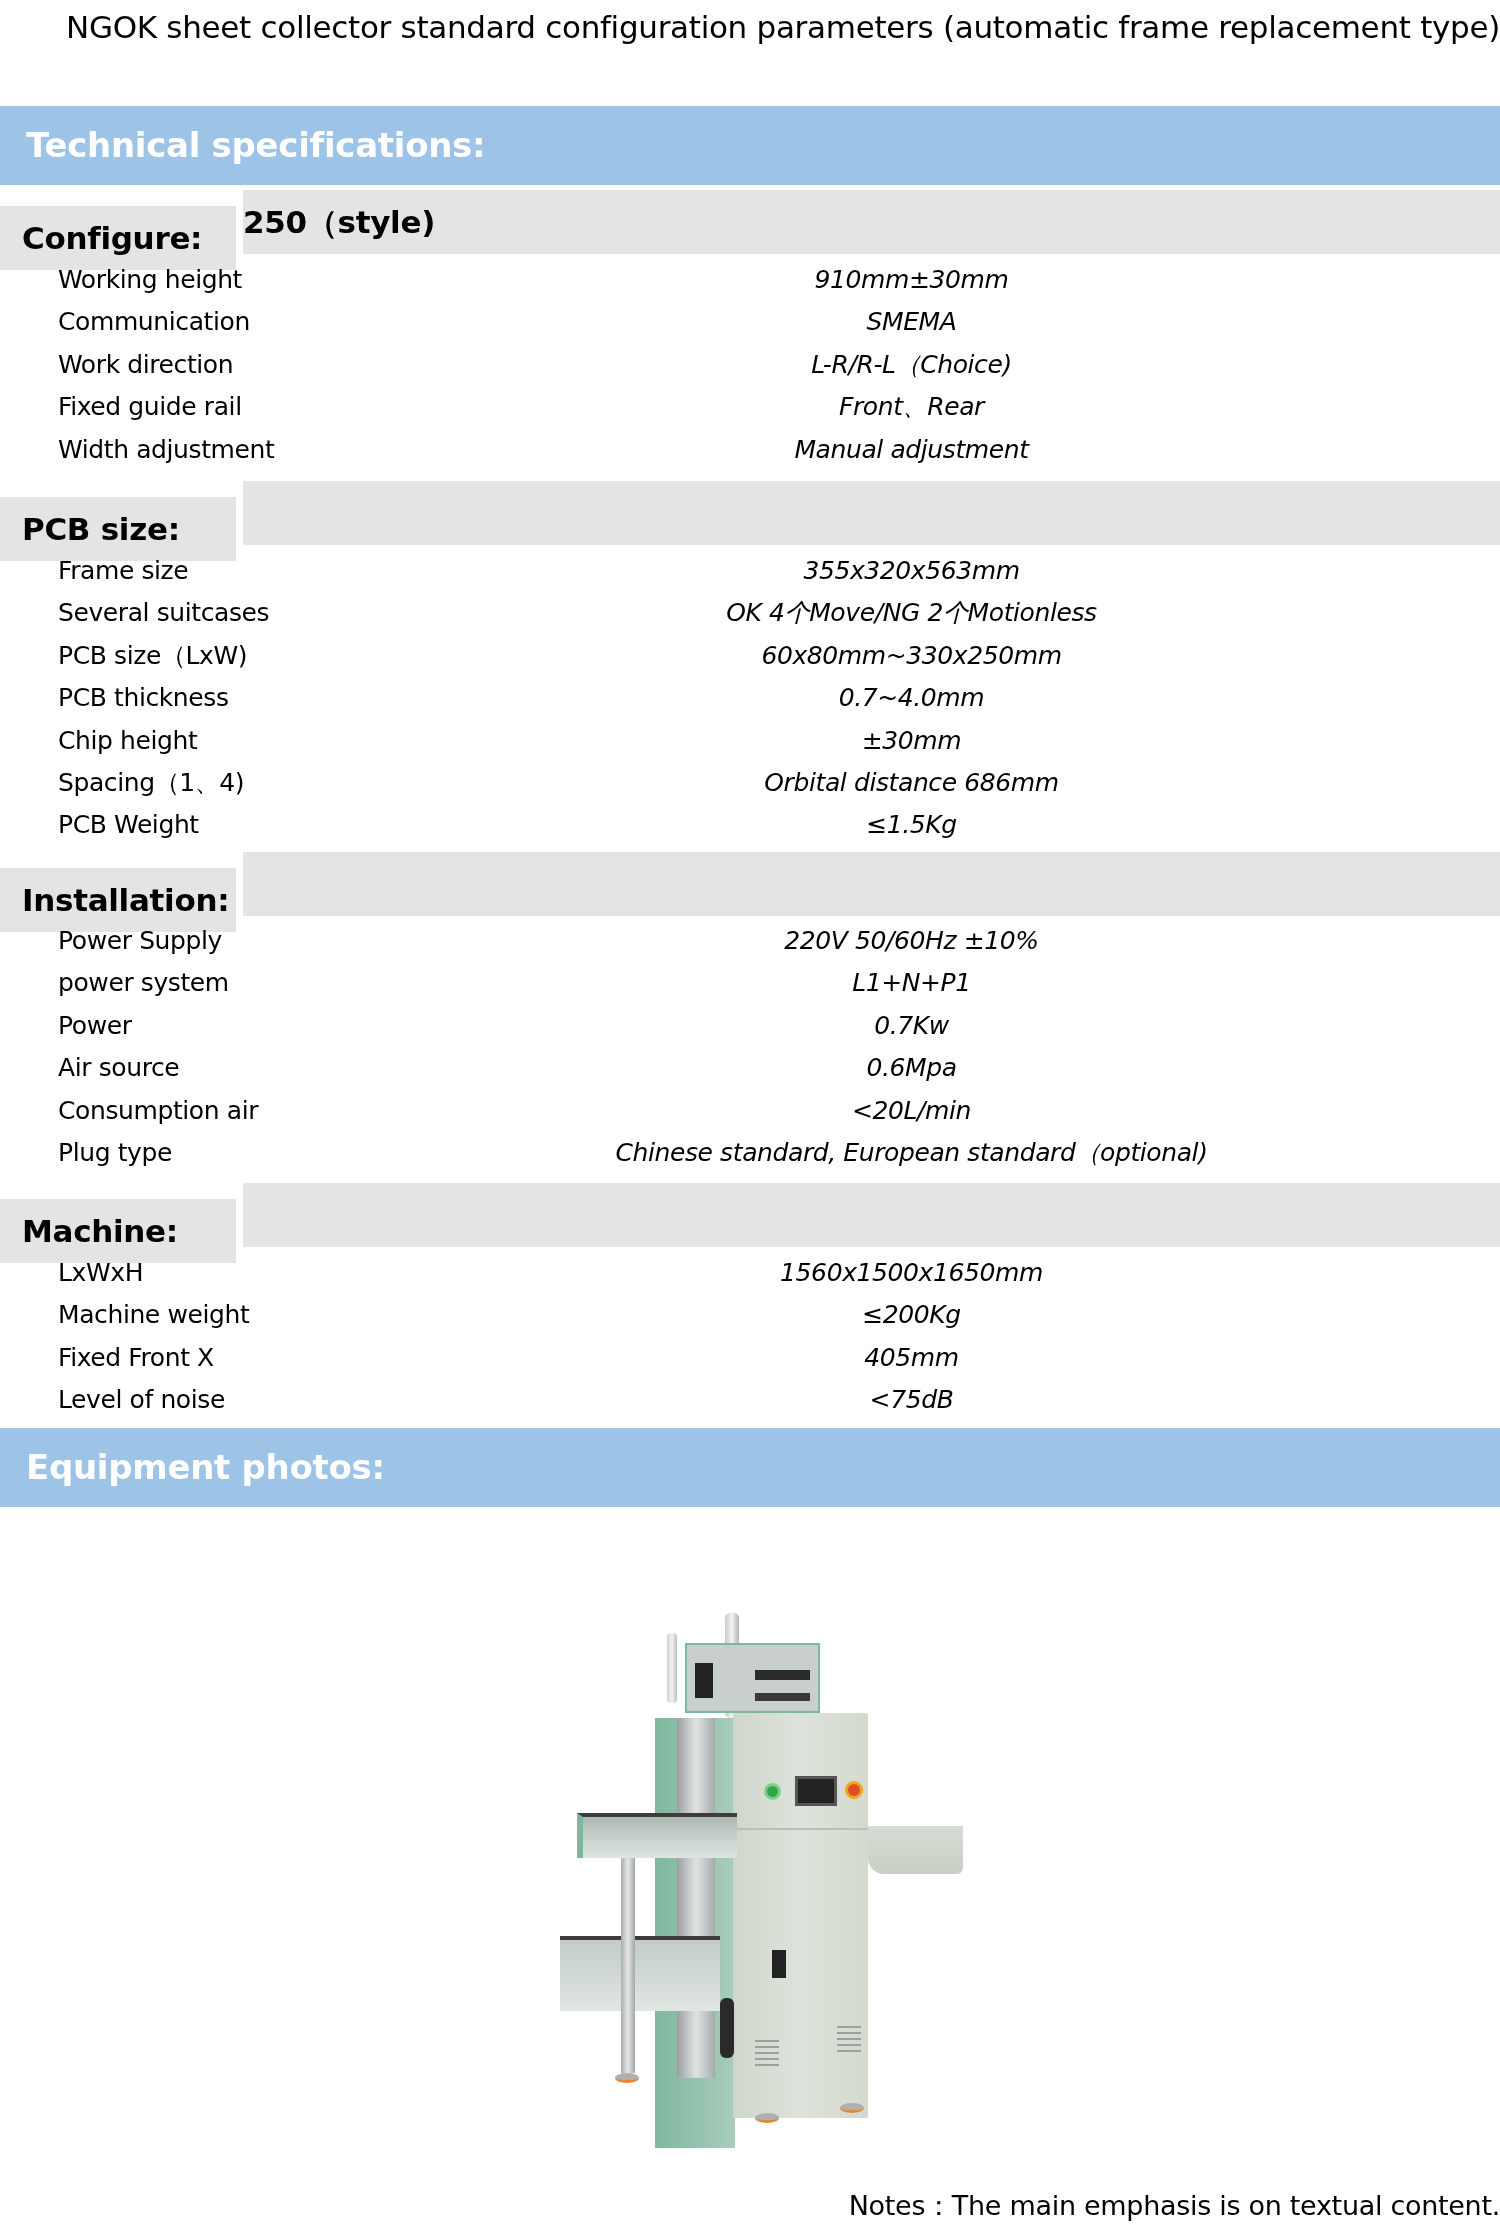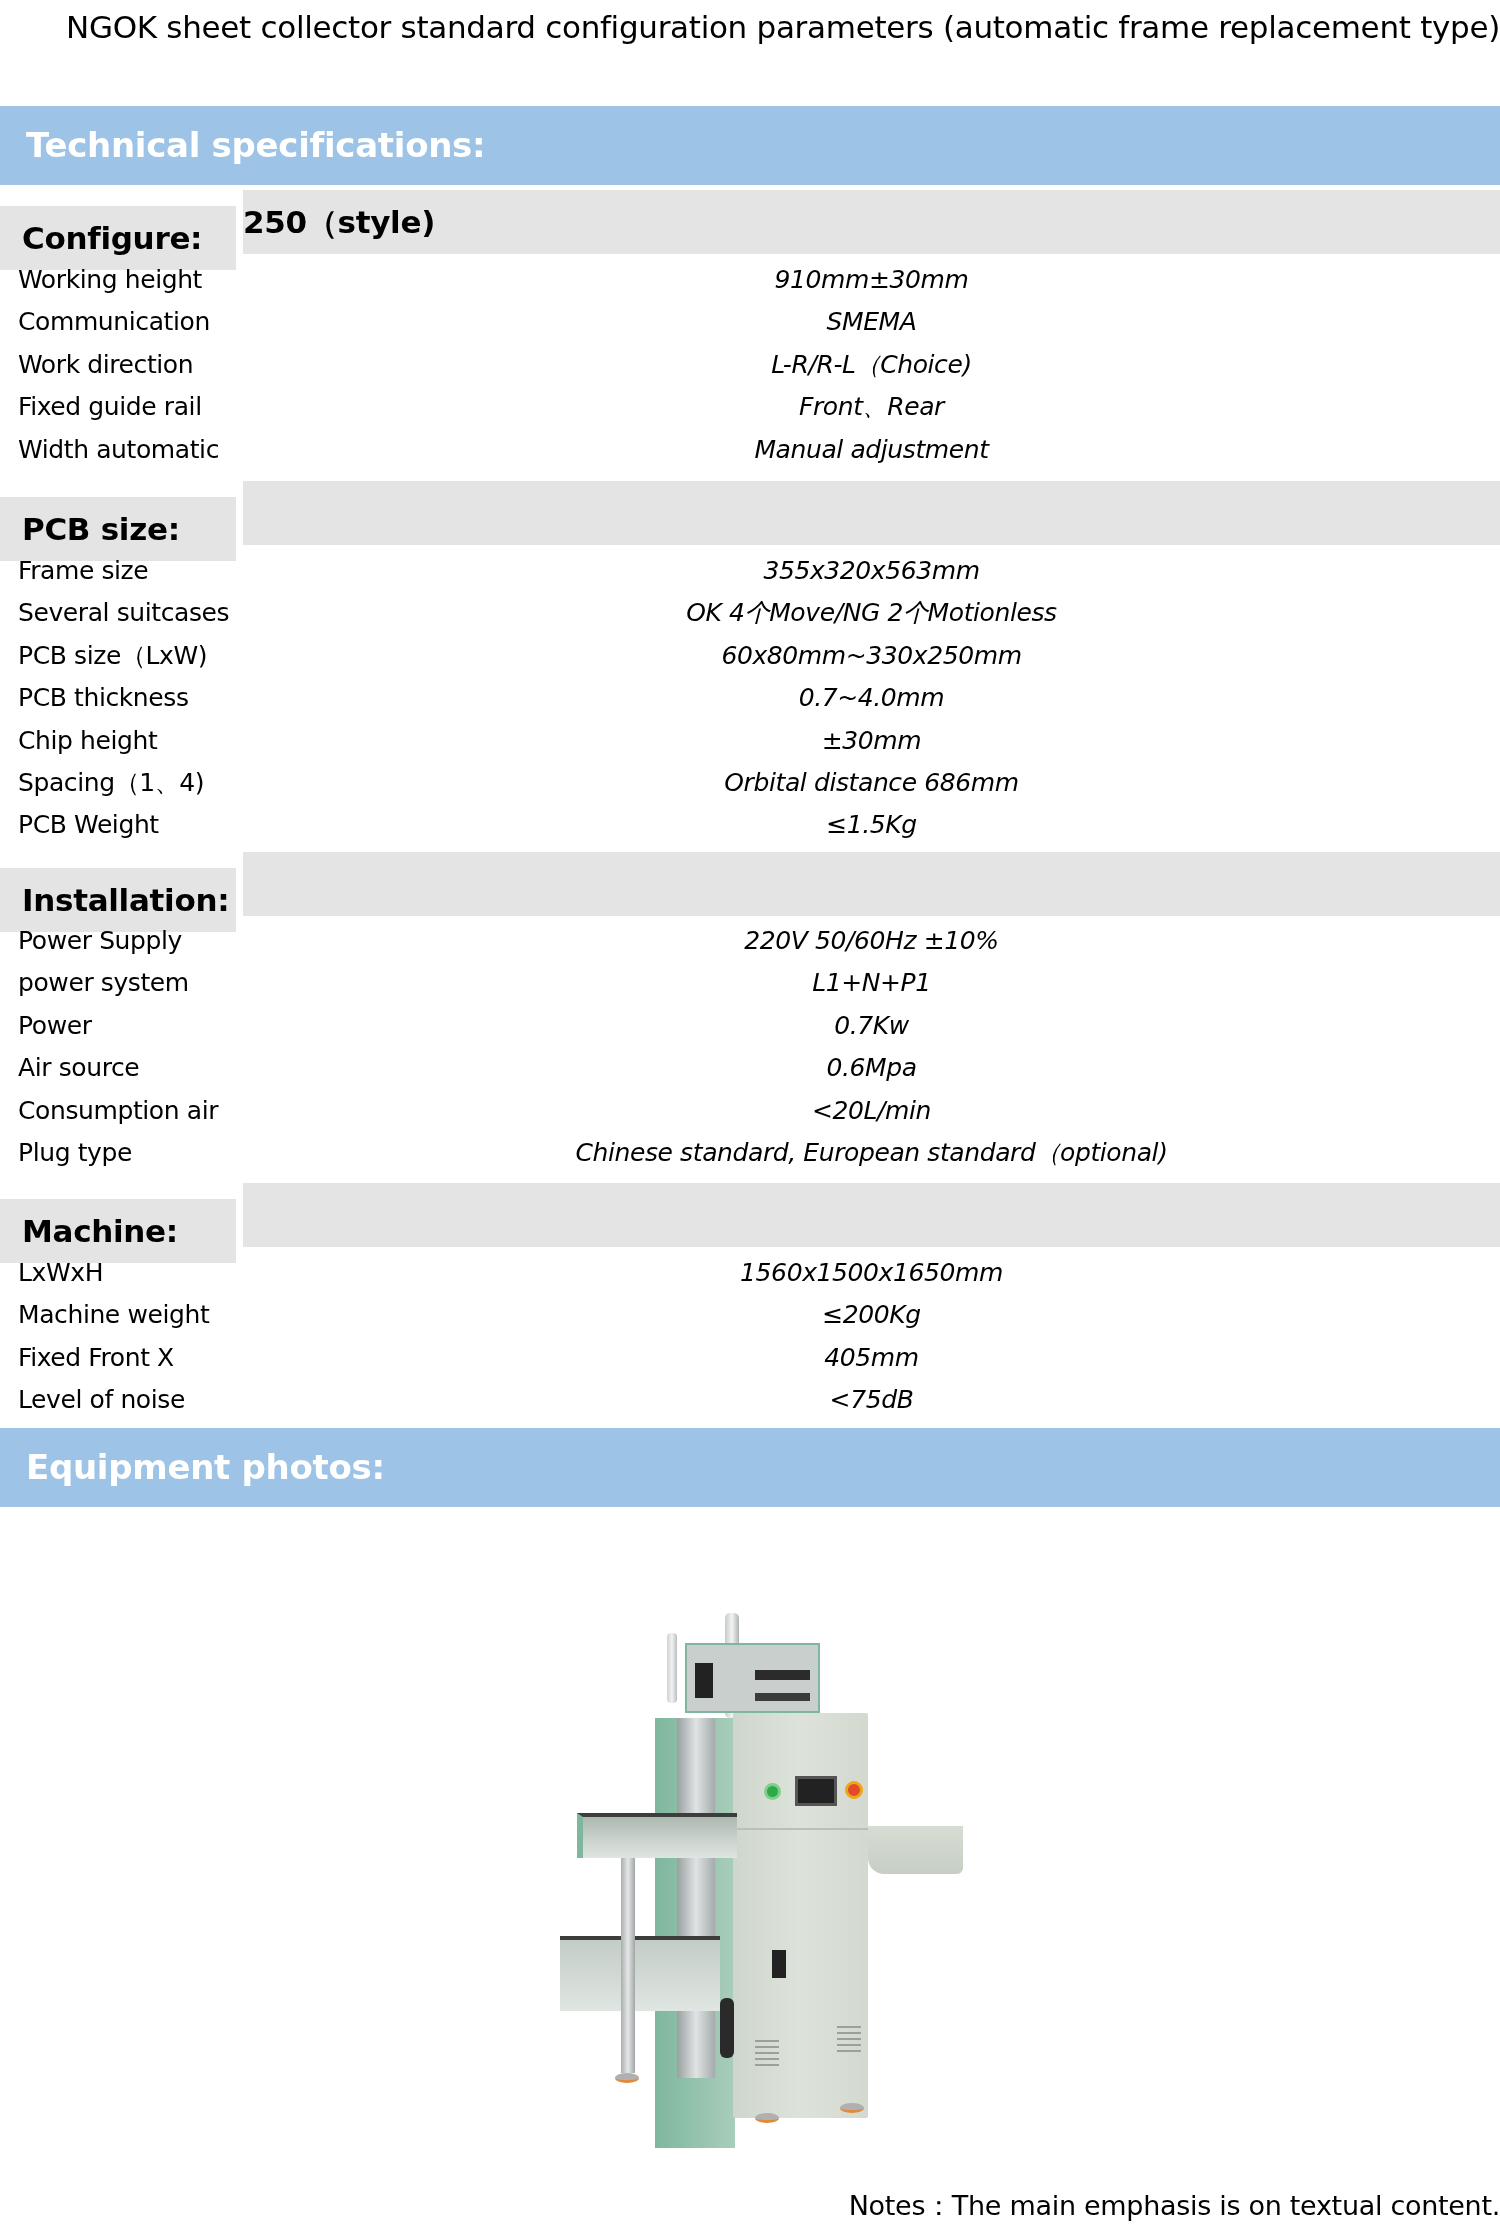--- a/index.html
+++ b/index.html
@@ -28,21 +28,21 @@
       background: #E4E4E4; font-weight: bold; font-size: 31px; line-height: 64px;
       padding-left: 22px; letter-spacing: -0.3px; margin-top: 16px;
     }
     .section-row .rcell {
       position: absolute; left: 243px; top: 0; width: 1459px; height: 64px;
       background: #E4E4E4; font-weight: bold; font-size: 31px; line-height: 64px;
       text-align: left; letter-spacing: -0.3px;
     }
 
     .rows { position: absolute; left: 0; width: 1500px; }
-    .row { position: relative; height: 42.4px; }
+    .row { position: relative; height: 42.4px; margin-left: 40px; }
     .row .k {
       position: absolute; left: 18px; top: 0; line-height: 42.4px; font-size: 25px;
       letter-spacing: -0.4px; white-space: nowrap;
     }
     .row .v {
       position: absolute; left: 243px; width: 1257px; top: 0; line-height: 42.4px;
       font-size: 25px; text-align: center; letter-spacing: -0.4px; white-space: nowrap; font-style: italic;
     }
 
     
@@ -75,21 +75,21 @@
     </div>
   <div class="row">
       <span class="k">Work direction</span>
       <span class="v">L-R/R-L（Choice)</span>
     </div>
   <div class="row">
       <span class="k">Fixed guide rail</span>
       <span class="v">Front、Rear</span>
     </div>
   <div class="row">
-      <span class="k">Width automatic</span>
+      <span class="k">Width adjustment</span>
       <span class="v">Manual adjustment</span>
     </div>
 </div>
 
 <div class="section-row" style="top:481px;">
   <div class="lcell">PCB size:</div>
   <div class="rcell"></div>
 </div>
 <div class="rows" style="top:550px;">
   <div class="row">

